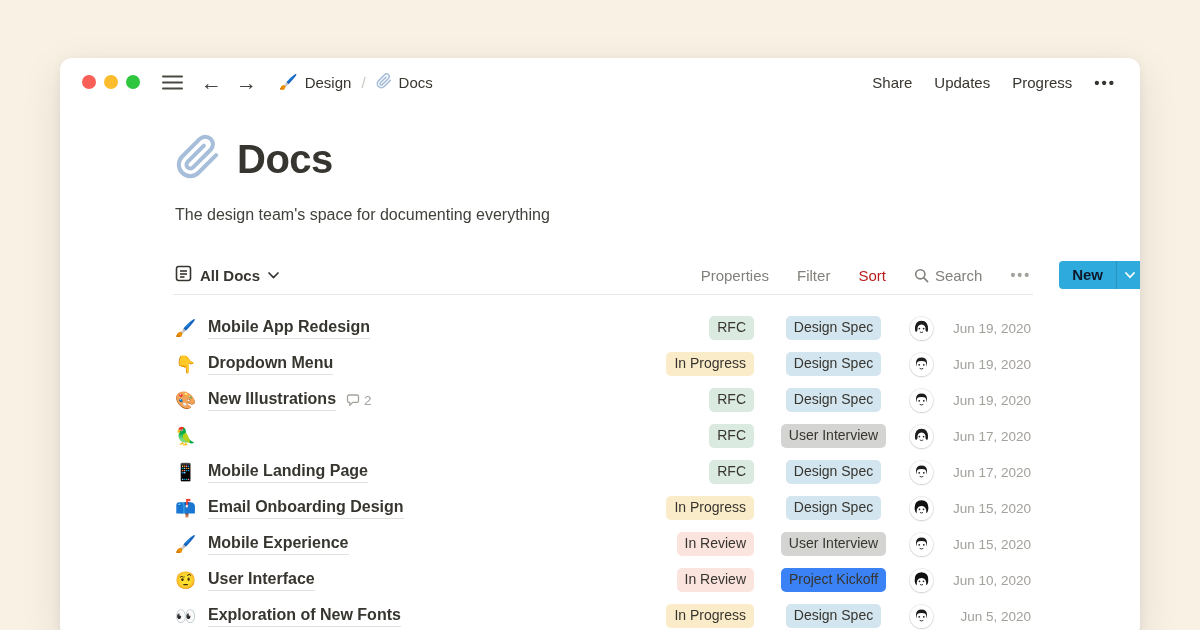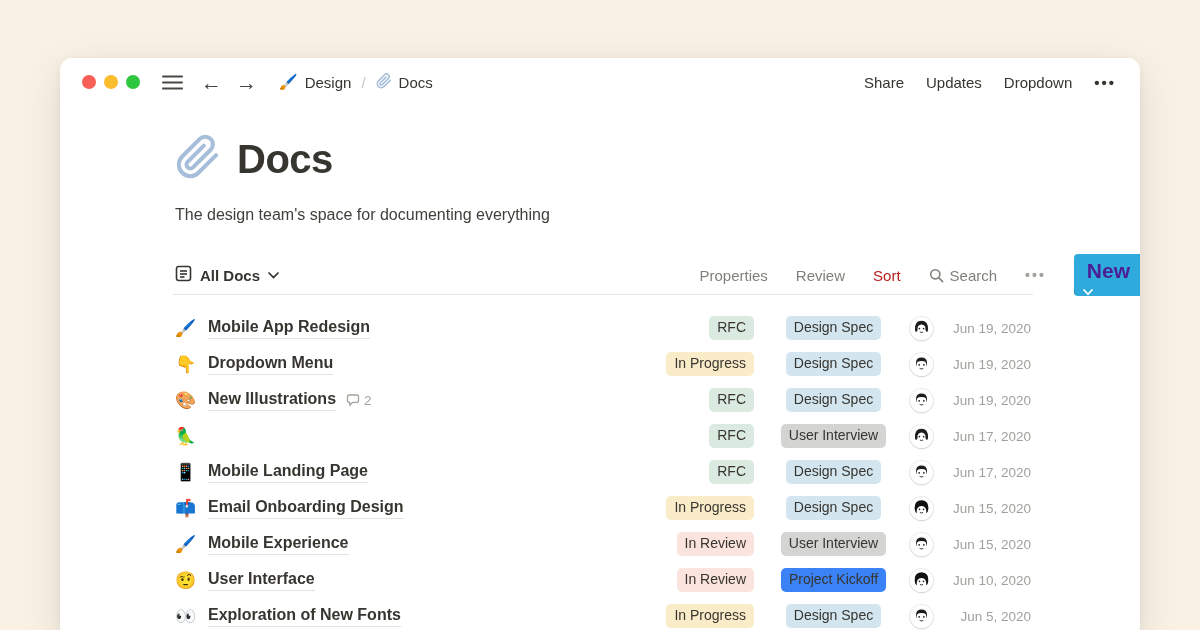--- a/index.html
+++ b/index.html
@@ -34,21 +34,21 @@
   .page-subtitle { position:absolute; left:115px; top:148px; font-size:16px; color:#41403B; }
   
   .toolbar { position:absolute; left:115px; top:201px; width:968px; height:32px; display:flex; align-items:center; }
   .view-switcher { display:flex; align-items:center; gap:8px; font-size:15px; font-weight:700; color:#37352F; }
   .toolbar-right { margin-left:auto; display:flex; align-items:center; gap:28px; font-size:15px; }
   .tool-item { color:#82807B; }
   .tool-item.active { color:#b91c1c; }
   .search-group { display:flex; align-items:center; gap:6px; color:#82807B; }
   .toolbar-more { color:#A5A29C; letter-spacing:2px; font-weight:700; font-size:14px; }
   .new-button { display:flex; align-items:stretch; border-radius:4px; overflow:hidden;
-    color:#4c1d95; font-weight:700; font-size:21px;flex-direction:column; }
+    color:#0f172a; font-weight:700; font-size:15px; }
   .new-main { padding:5px 13px 6px; }
   .new-chevron { display:flex; align-items:center; padding:0 8px; border-left:1px solid rgba(0,0,0,.14); }
   .divider { position:absolute; left:113px; top:236px; width:860px; height:1px; background:#E8E6E3; }
   
   .table { position:absolute; left:115px; top:252px; width:856px; }
   .trow { height:36px; display:flex; align-items:center; }
   .row-emoji { width:22px; margin-right:11px; font-size:17px; text-align:center; flex:none; }
   .row-title { font-size:16px; font-weight:600; color:#37352F; border-bottom:1px solid #E2E1DD; line-height:1.3; white-space:nowrap; }
   .row-comments { display:none; align-items:center; gap:4px; margin-left:10px; color:#A5A29C; font-size:13.5px; }
   .row-spacer { flex:1; }
@@ -94,21 +94,21 @@
               <path d="M21.44 11.05l-9.19 9.19a6 6 0 0 1-8.49-8.49l9.19-9.19a4 4 0 0 1 5.66 5.66l-9.2 9.19a2 2 0 0 1-2.83-2.83l8.49-8.48"></path>
             </svg>
         </span>
         <span>Docs</span>
       </span>
     </div>
 
     <div class="tb-right">
       <span class="tb-item">Share</span>
       <span class="tb-item">Updates</span>
-      <span class="tb-item">Dropdown</span>
+      <span class="tb-item">Progress</span>
       <span class="tb-item tb-more">•••</span>
     </div>
   </div>
 
   <div class="page-title-row">
     <span>
       <svg width="46" height="46" viewBox="0 0 24 24" fill="none" stroke="#A6BED9" stroke-width="2.1" stroke-linecap="round" stroke-linejoin="round">
           <path d="M21.44 11.05l-9.19 9.19a6 6 0 0 1-8.49-8.49l9.19-9.19a4 4 0 0 1 5.66 5.66l-9.2 9.19a2 2 0 0 1-2.83-2.83l8.49-8.48"></path>
         </svg>
     </span>
@@ -127,21 +127,21 @@
           </svg>
       </span>
       <span>All Docs</span>
       <svg width="11" height="7" viewBox="0 0 11 7" fill="none" stroke="#37352F" stroke-width="1.7" stroke-linecap="round">
           <polyline points="1,1 5.5,5.5 10,1"></polyline>
         </svg>
     </div>
 
     <div class="toolbar-right">
       <span class="tool-item">Properties</span>
-      <span class="tool-item">Review</span>
+      <span class="tool-item">Filter</span>
       <span class="tool-item active">Sort</span>
       <span class="search-group">
         <svg width="15" height="15" viewBox="0 0 15 15" fill="none" stroke="#82807B" stroke-width="1.6" stroke-linecap="round">
             <circle cx="6.3" cy="6.3" r="4.6"></circle>
             <line x1="9.9" y1="9.9" x2="13.6" y2="13.6"></line>
           </svg>
         <span>Search</span>
       </span>
       <span class="toolbar-more">•••</span>
       <span class="new-button" style="background:#2EAADC">

